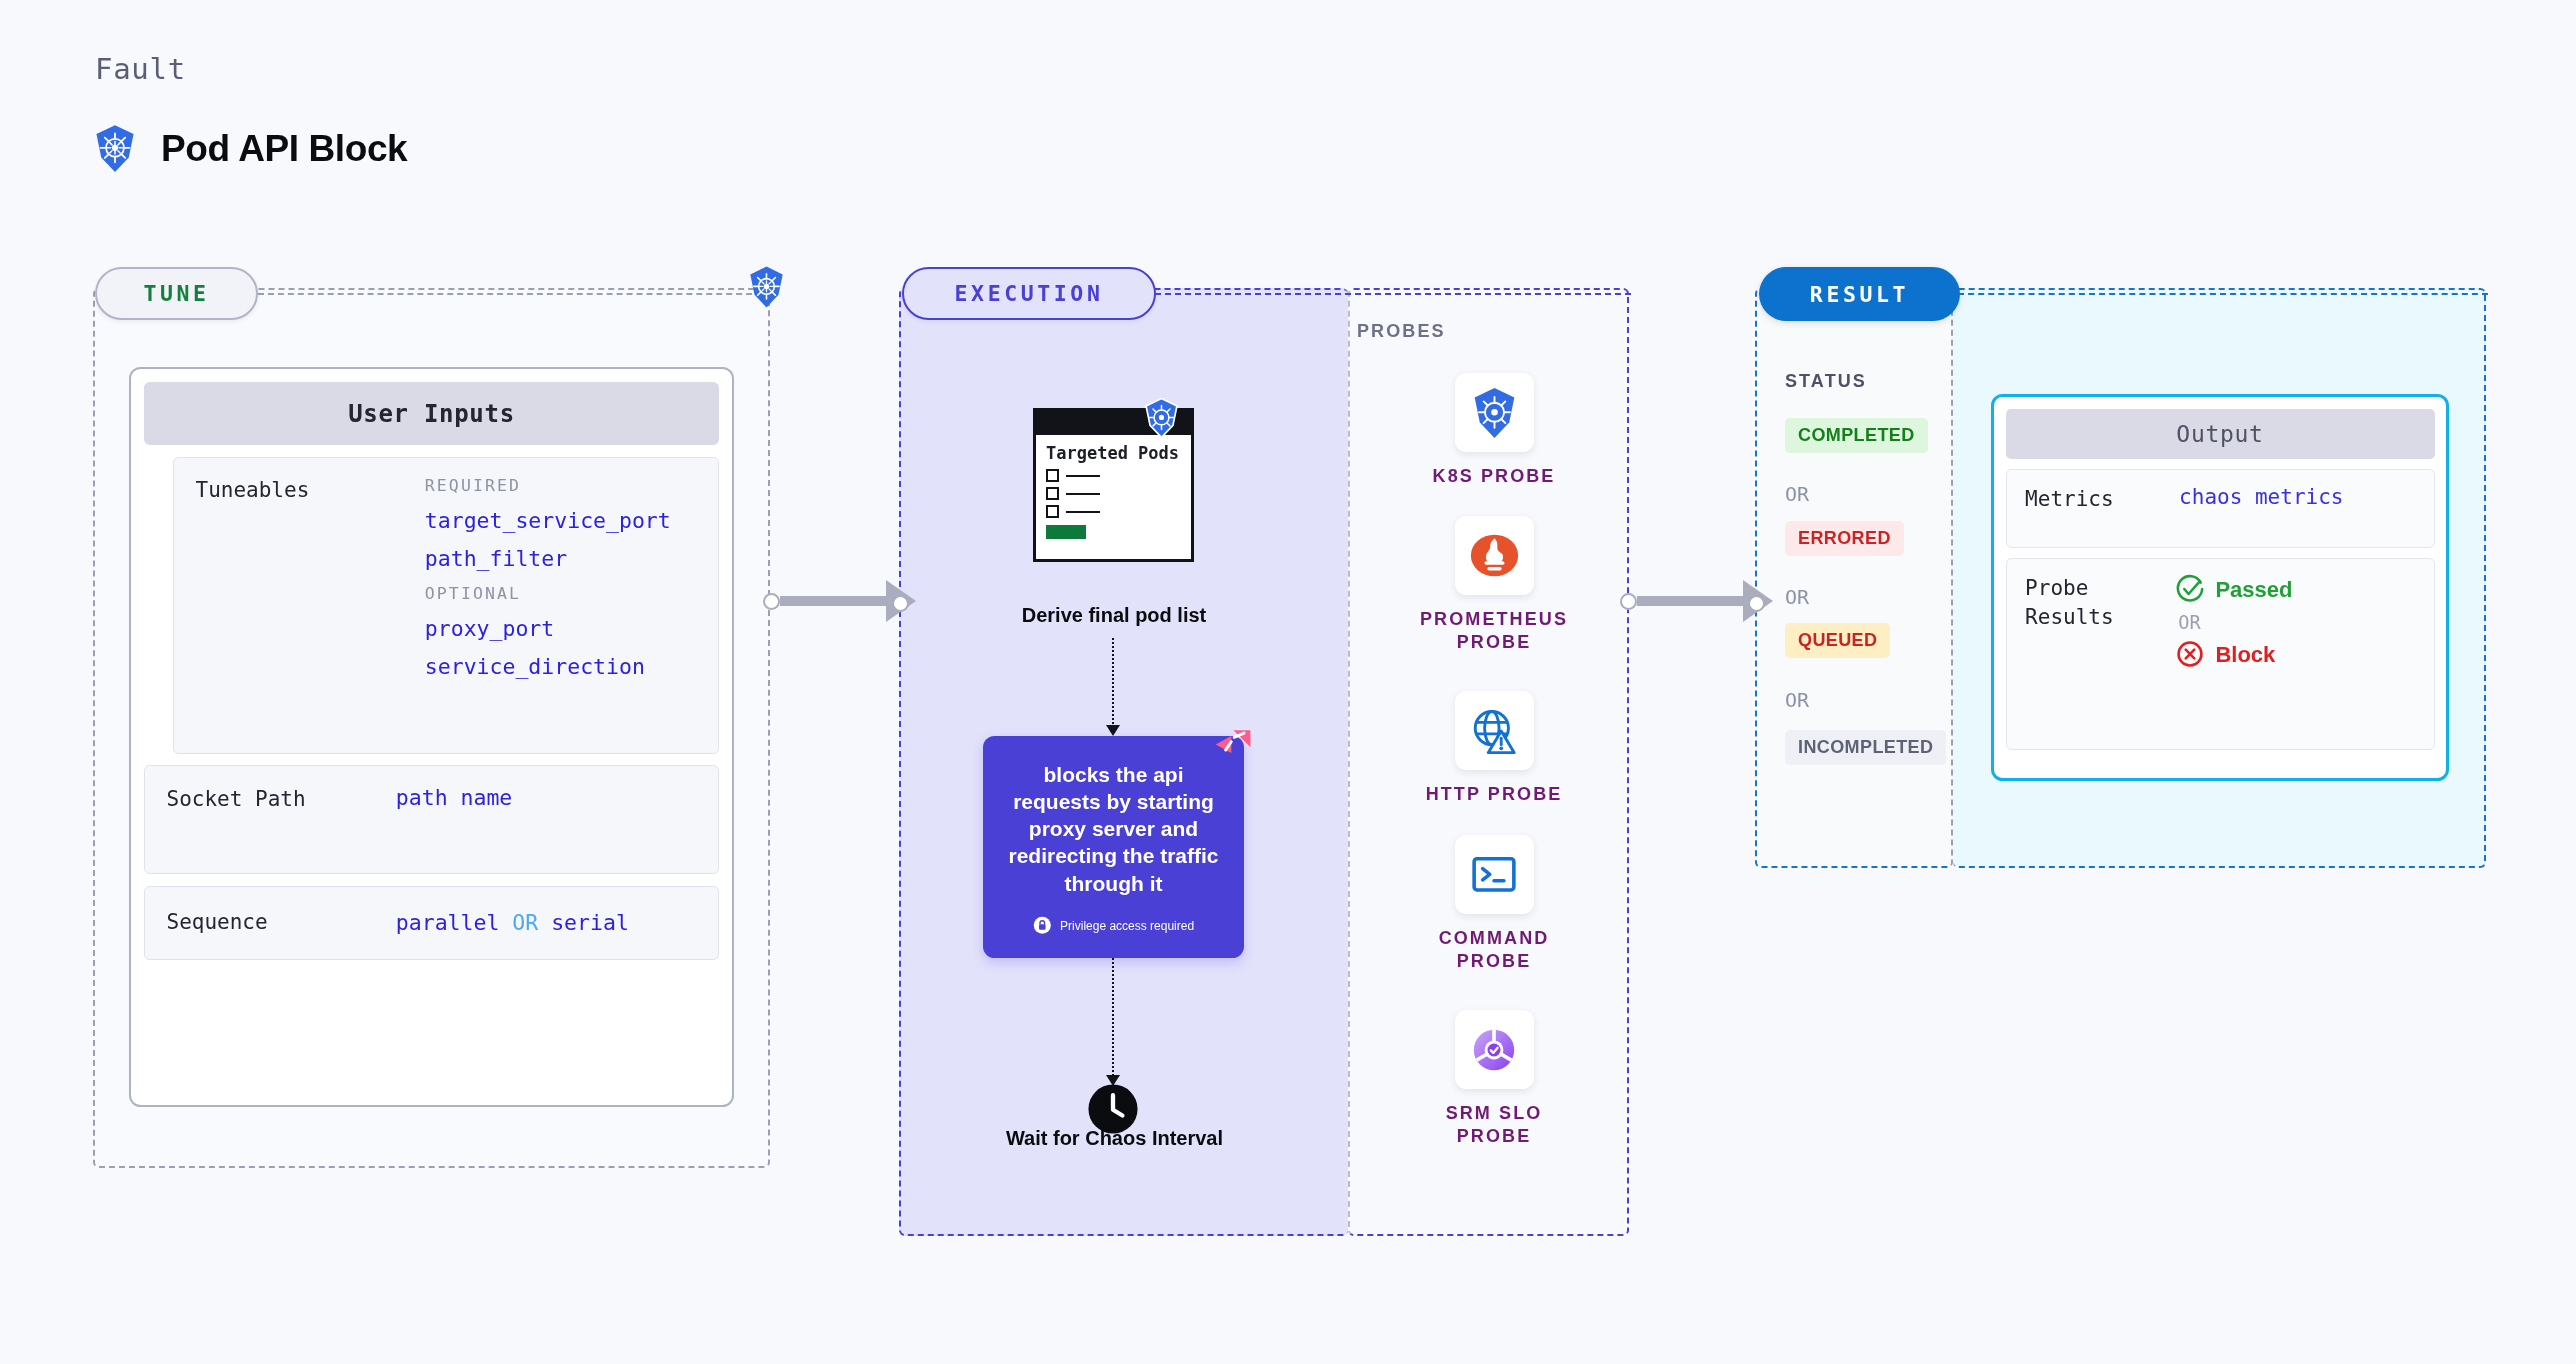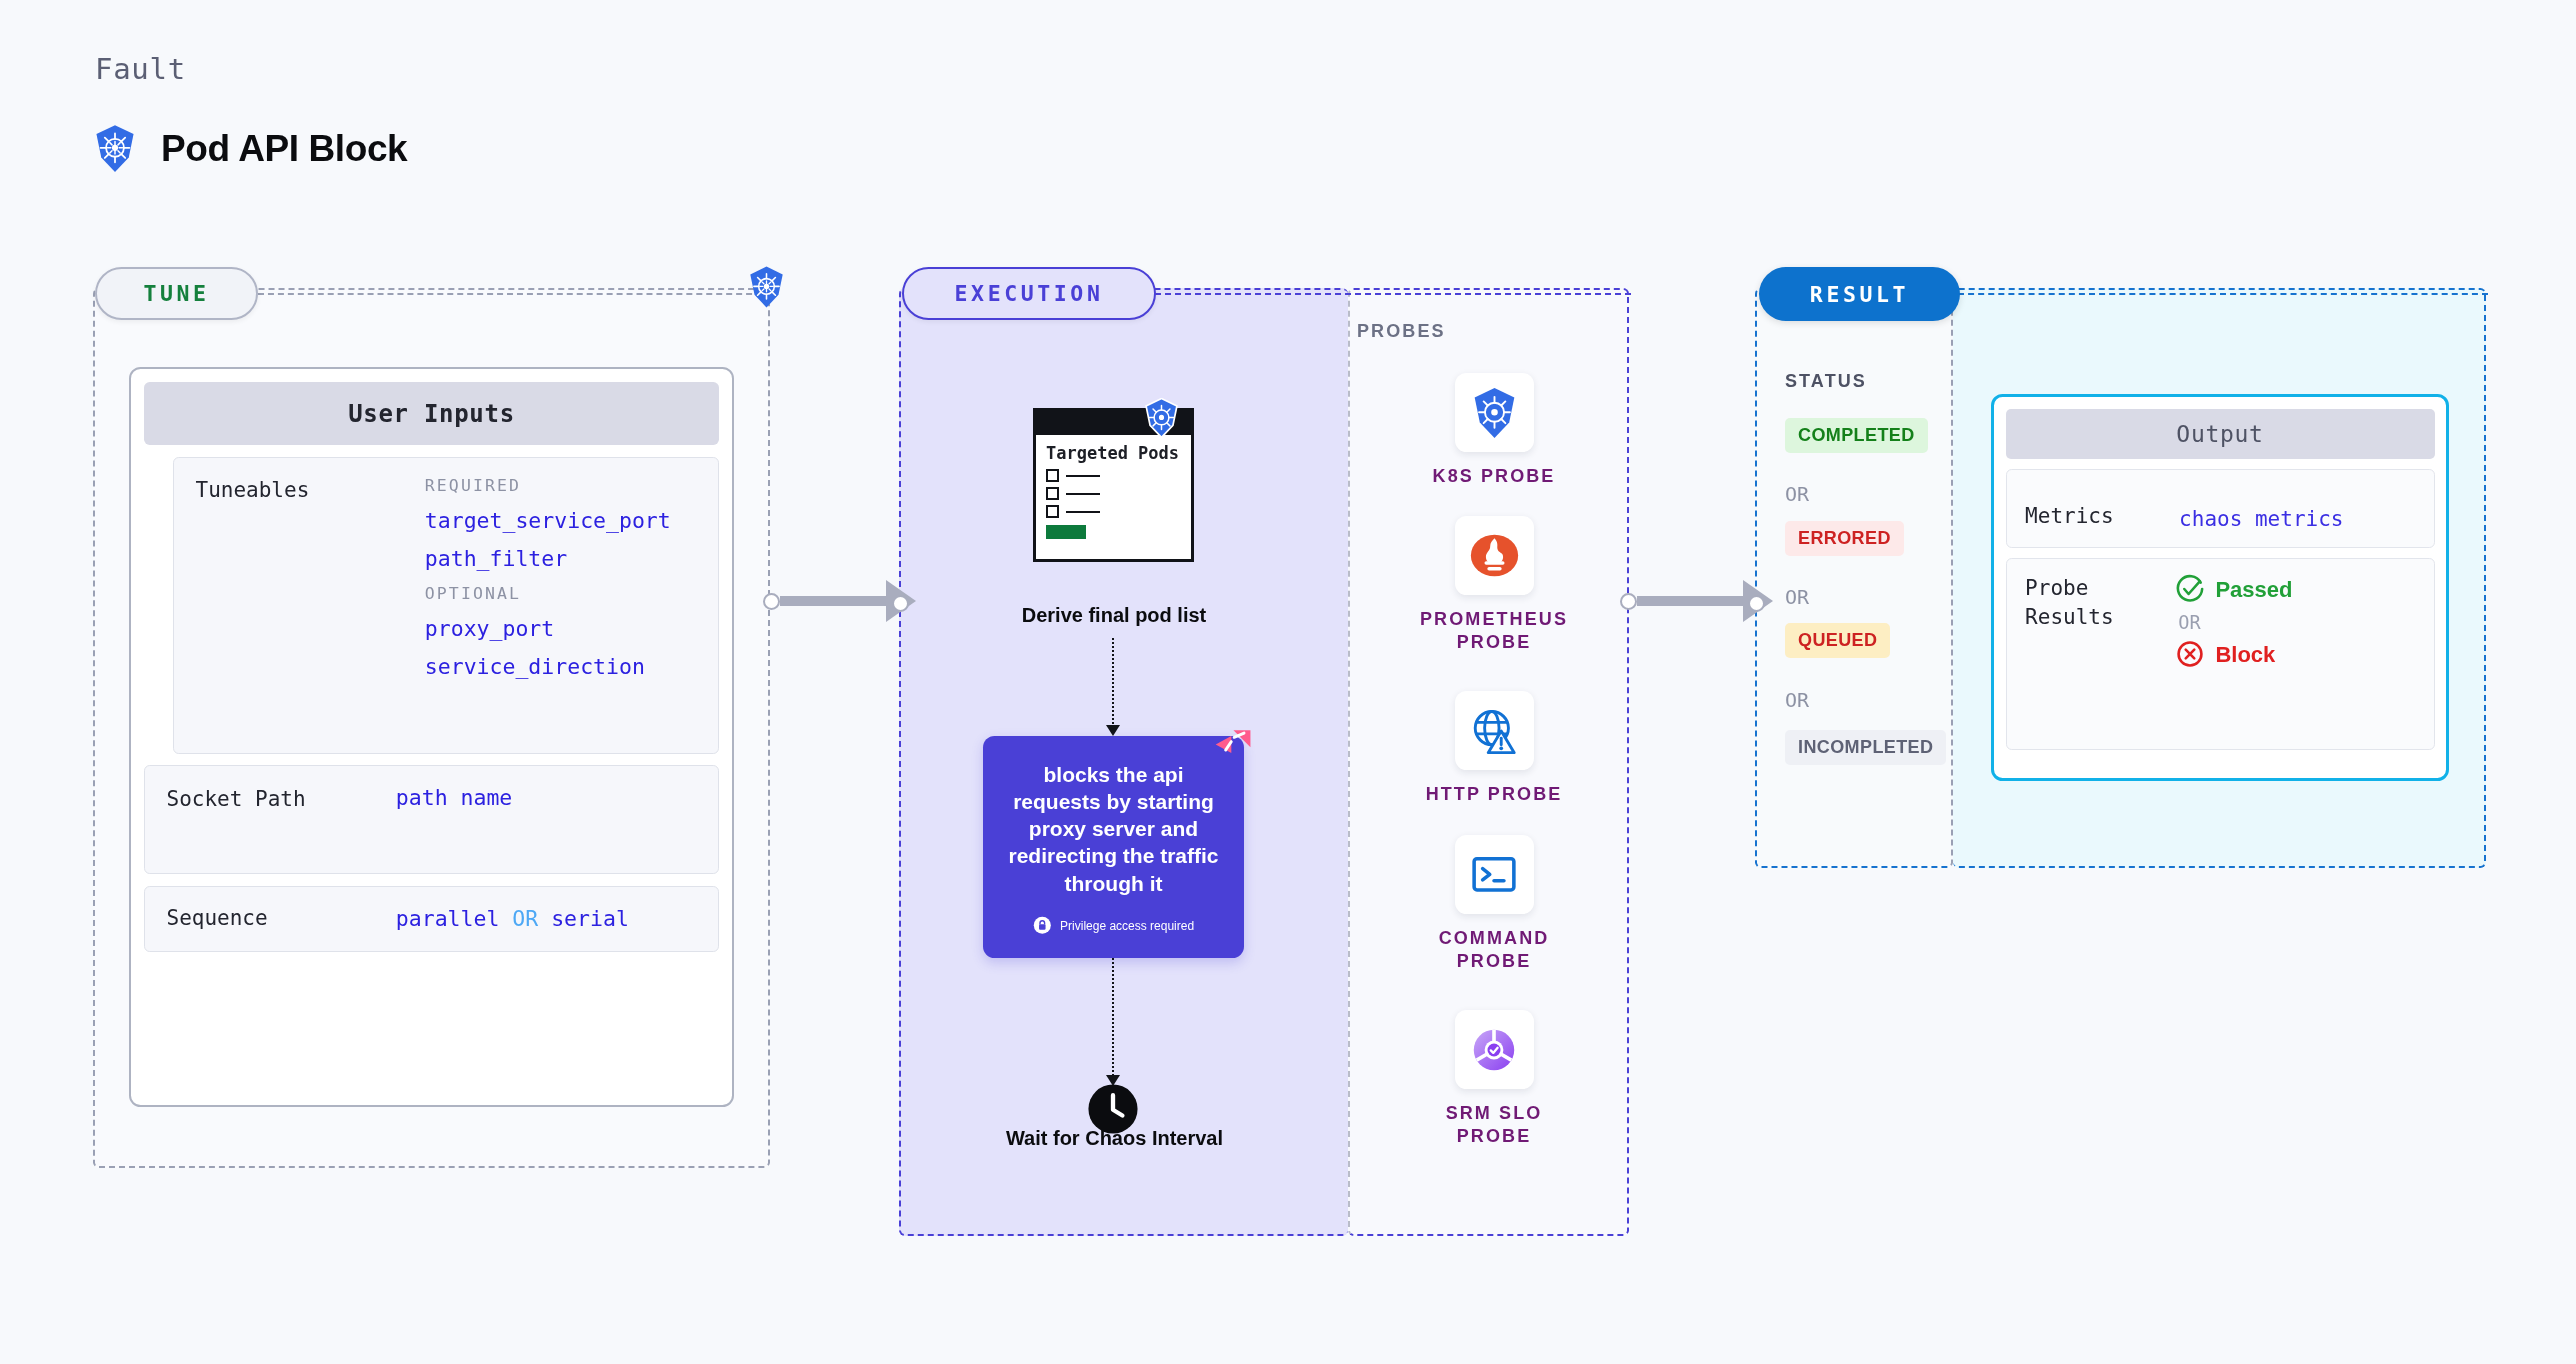--- a/index.html
+++ b/index.html
@@ -109,21 +109,21 @@
     letter-spacing: 2.1px;
   }
   .val {
     font-family: "DejaVu Sans Mono", monospace; font-size: 21.5px; color: #2c21e0;
   }
   .val .sep { color: #6b74e8; }
   .val .or  { color: #4da8f5; }
   .sec-tuneables { height: 297px; margin-left: 29px; }
   .sec-runtime   { height: 109px; }
   .sec-socket    { height: 109px; }
-  .sec-sequence  { height: 66px; align-items: center; }
+  .sec-sequence  { height: 74px; align-items: center; }
   .sec-sequence .ui-label { line-height: 1; }
 
   
   .pods-card {
     position: absolute; left: 1033px; top: 408px; width: 161px; height: 154px;
     background: #ffffff; border: 3.6px solid #111318;
   }
   .pods-bar { height: 24px; background: #111318; }
   .pods-body { padding: 8.6px 10px 0 10px; }
   .pods-title {
@@ -229,21 +229,21 @@
   }
   .out-sec {
     background: #fafbfd; border: 1.4px solid #e2e5ec; border-radius: 5.7px;
     padding: 15.8px 18.6px; display: flex; gap: 14.3px;
   }
   .out-label {
     font-family: "DejaVu Sans Mono", monospace; font-size: 21px; color: #23252f;
     width: 136px; flex: none; line-height: 1.35;
   }
   .out-val { font-family: "DejaVu Sans Mono", monospace; font-size: 21px; color: #3b2fe3; }
-  .sec-metrics { height: 79px; align-items: flex-end; gap: 18px; }
+  .sec-metrics { height: 79px; align-items: flex-start; gap: 18px; }
   .sec-probe-res { height: 192px; }
   .pr-rows { display: flex; flex-direction: column; gap: 5.7px; }
   .pr-row { display: flex; align-items: center; gap: 10px; }
   .pr-pass { font-size: 22px; font-weight: 700; color: #21a038; }
   .pr-fail { font-size: 22px; font-weight: 700; color: #e02020; }
   .pr-or { font-family: "DejaVu Sans Mono", monospace; font-size: 18.6px; color: #9a9fb0; margin-left: 2.9px; }
 
   
   .conn { position: absolute; display: flex; align-items: center; z-index: 8; }
   .conn-dot {

